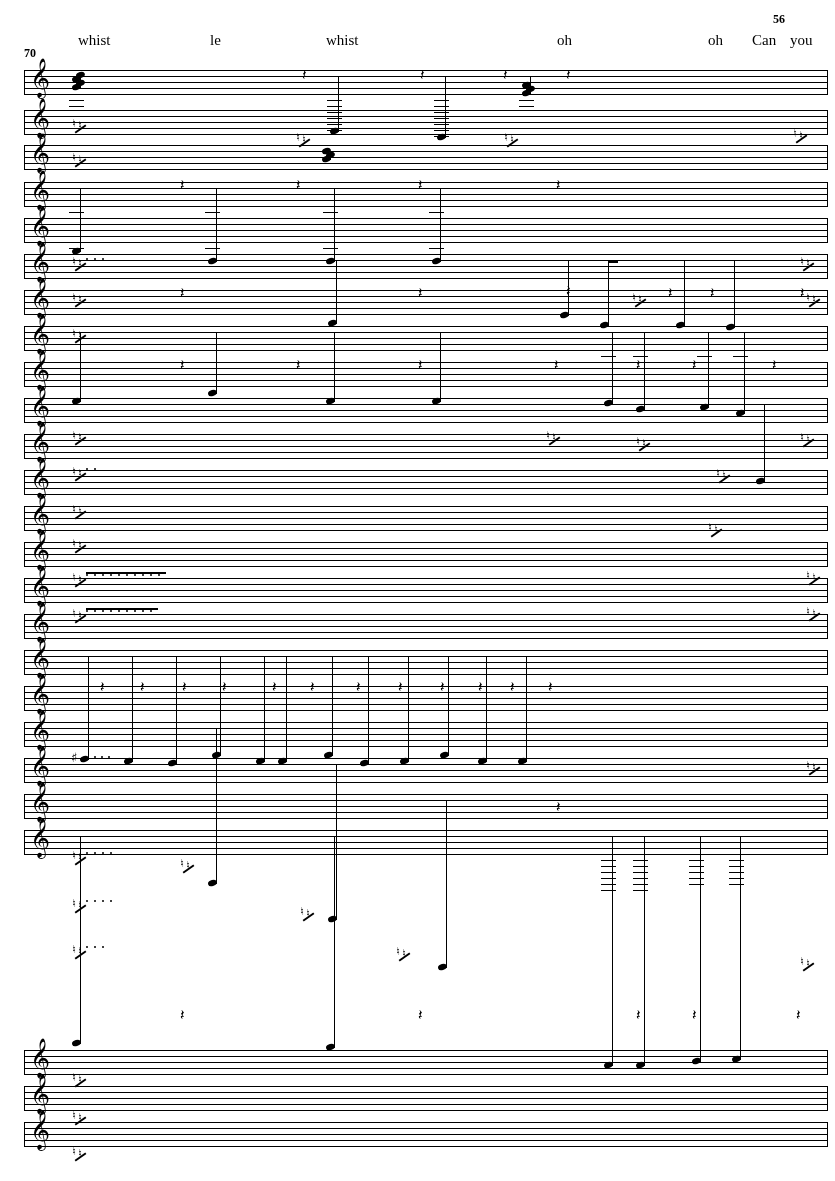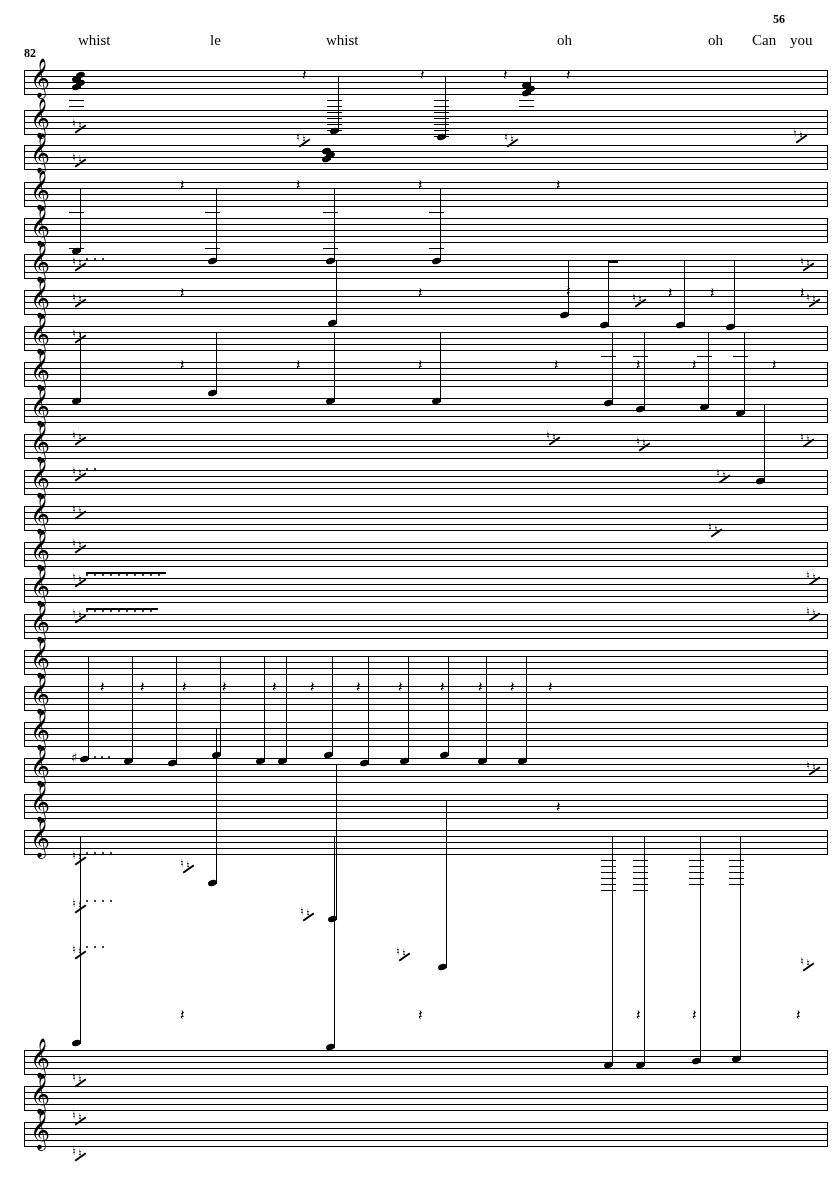--- a/index.html
+++ b/index.html
@@ -70,21 +70,21 @@
     transform:rotate(-35deg);
   }
   .beamblock{position:absolute;background:#000;height:3px;}
 </style>
 </head>
 <body>
 
 <div class="page">
 
   <div class="measure-num" style="left:773px;top:12px;">56</div>
-  <div class="measure-num" style="left:24px;top:46px;">82</div>
+  <div class="measure-num" style="left:24px;top:46px;">70</div>
 
   <div class="lyrics">
     <div class="lyric" style="left:78px;top:32px;">whist</div>
     <div class="lyric" style="left:210px;top:32px;">le</div>
     <div class="lyric" style="left:326px;top:32px;">whist</div>
     <div class="lyric" style="left:557px;top:32px;">oh</div>
     <div class="lyric" style="left:708px;top:32px;">oh</div>
     <div class="lyric" style="left:752px;top:32px;">Can</div>
     <div class="lyric" style="left:790px;top:32px;">you</div>
   </div>

